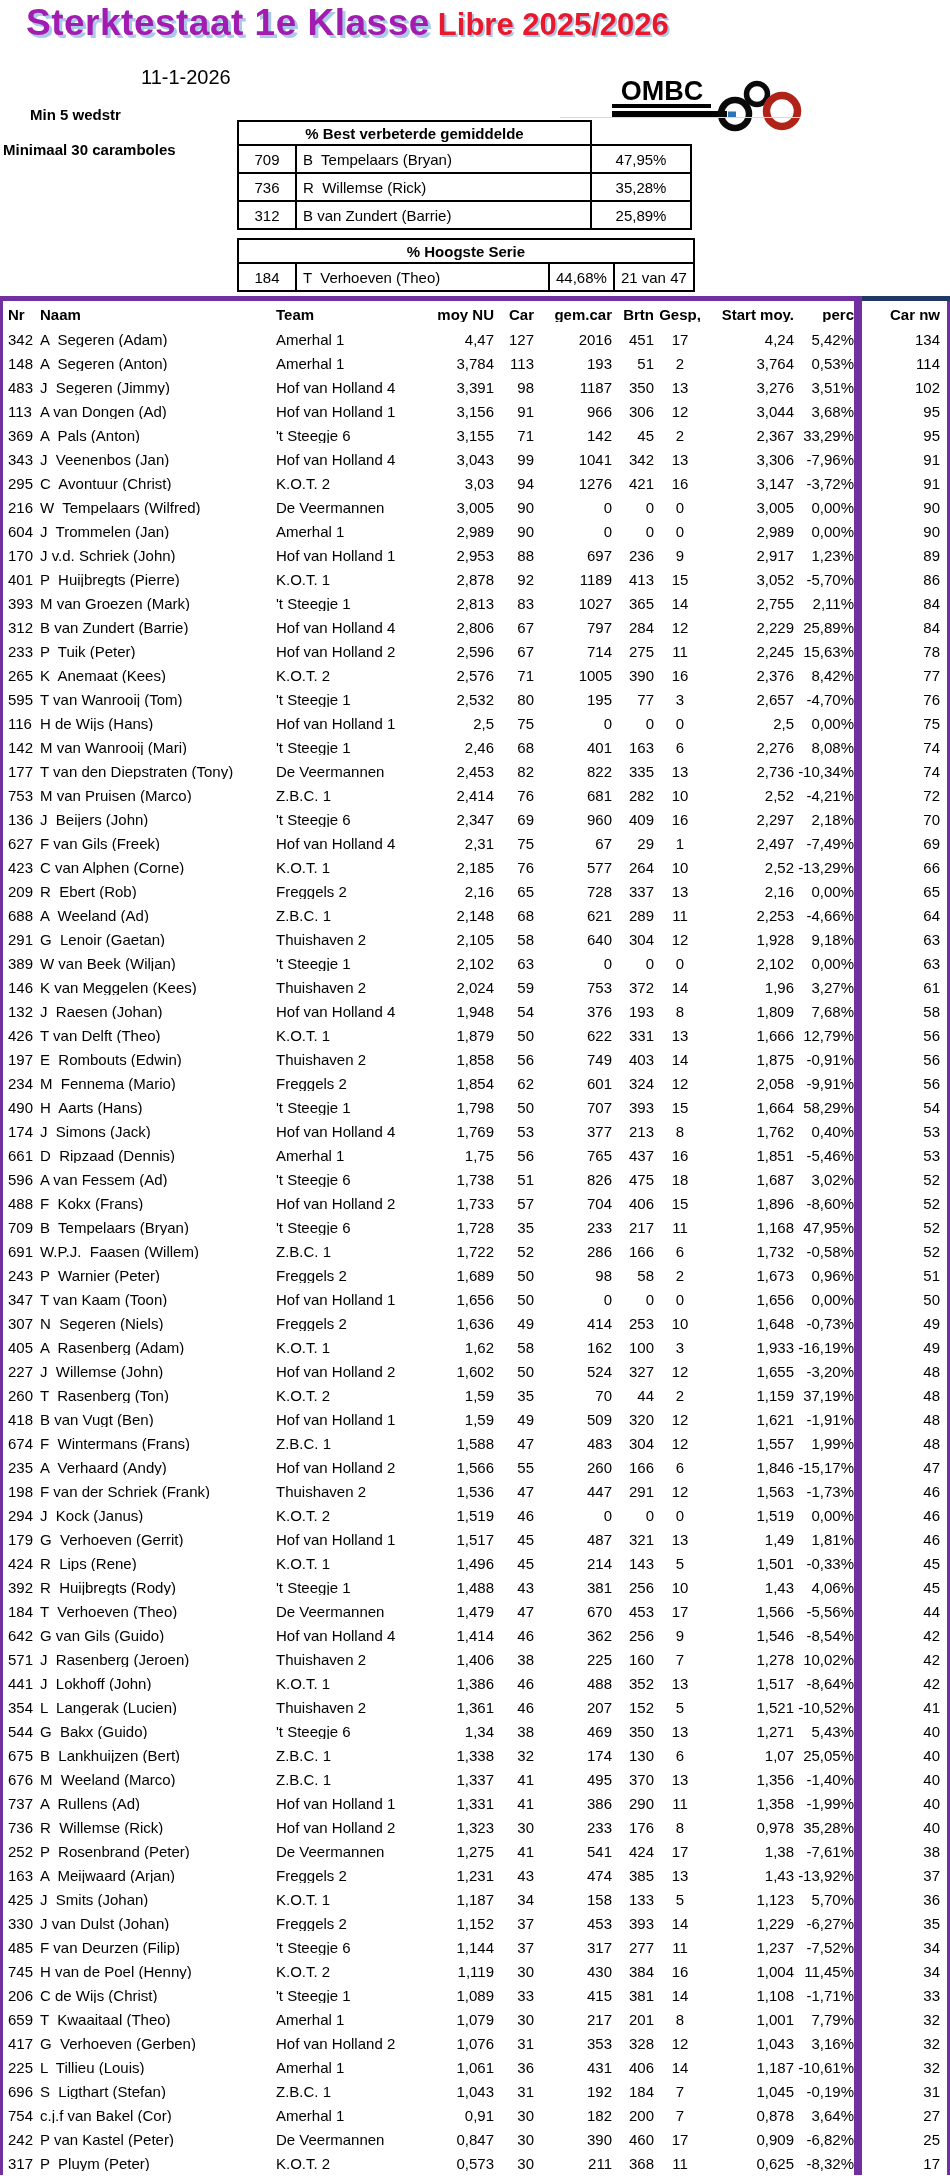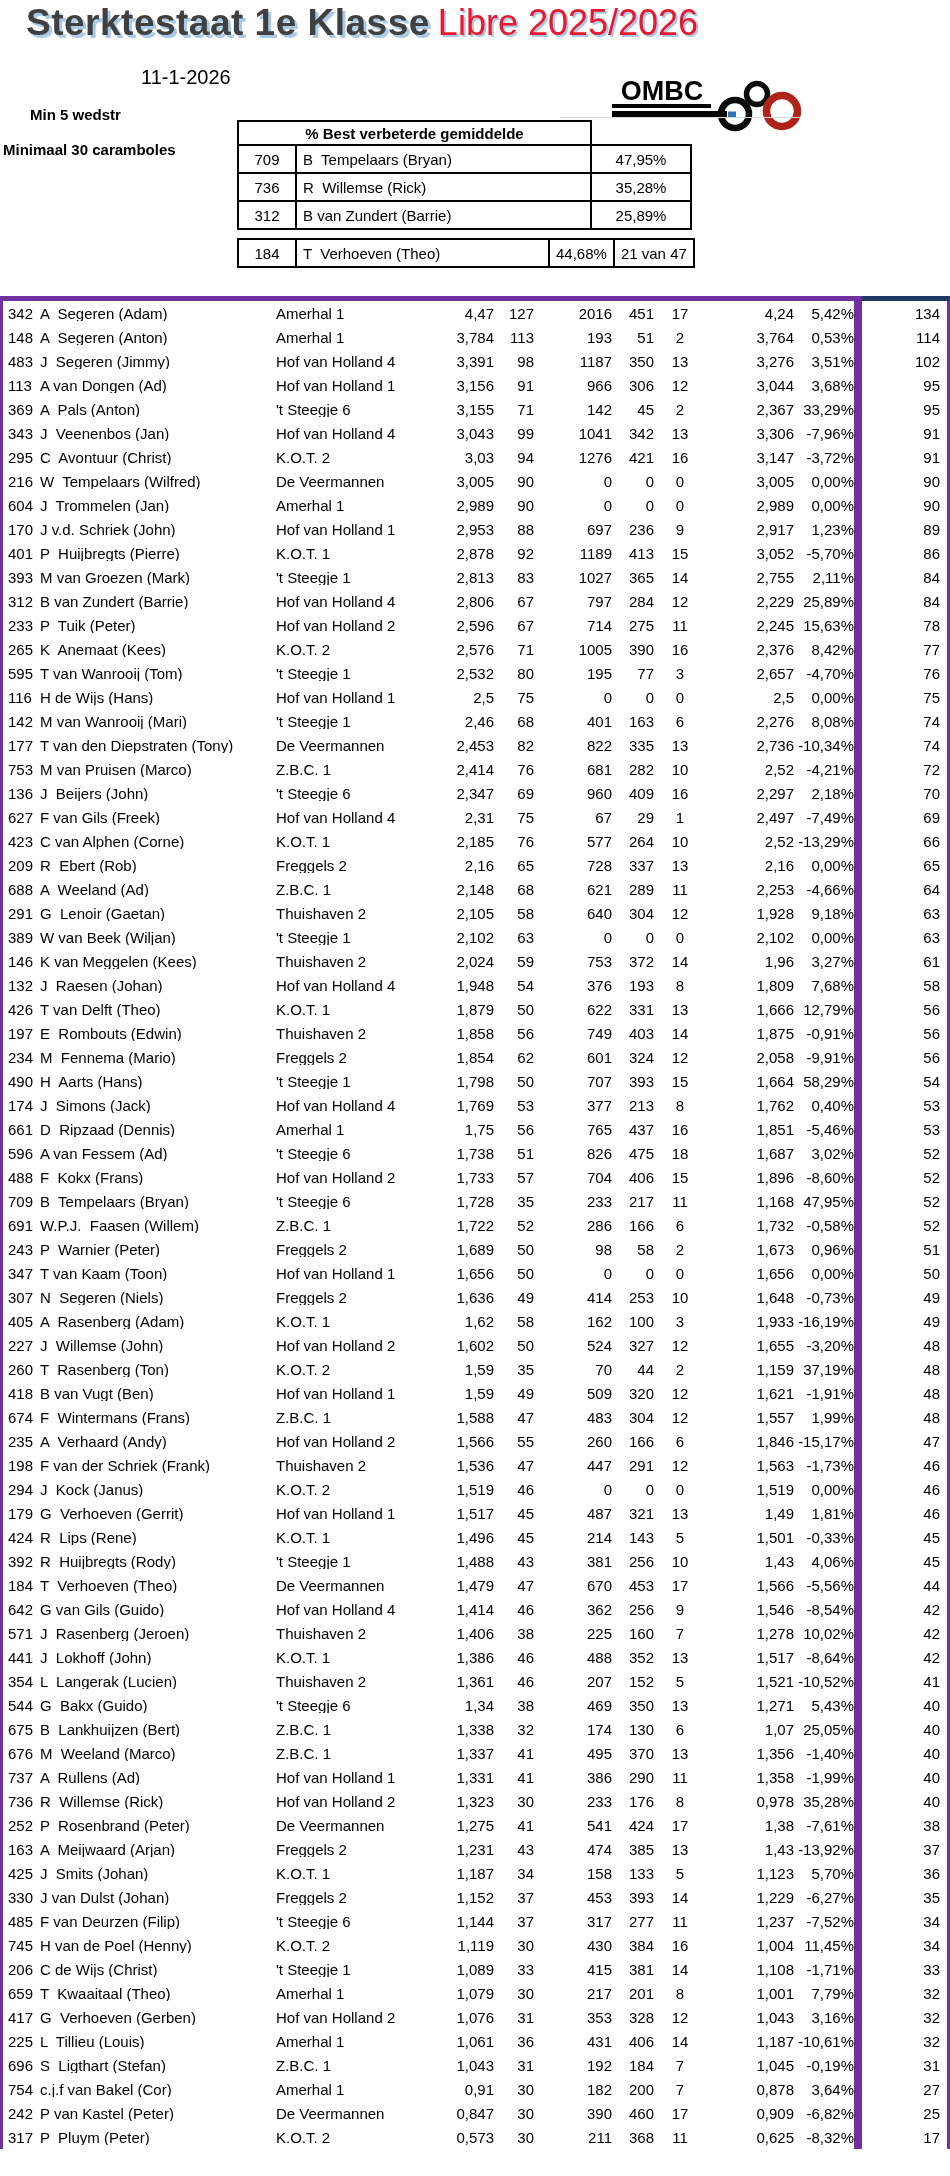--- a/index.html
+++ b/index.html
@@ -1,23 +1,23 @@
 <!DOCTYPE html>
 <html><head>
 <meta charset="utf-8">
 <style>
   html,body{margin:0;padding:0;background:#fff;}
   .page{position:relative;width:950px;height:2176px;background:#fff;overflow:hidden;
         font-family:"Liberation Sans",sans-serif;color:#000;}
 
   
   .title{position:absolute;left:26px;top:2px;white-space:nowrap;}
-  .title .main{font-size:37px;font-weight:bold;color:#404040;letter-spacing:.5px;
+  .title .main{font-size:37px;font-weight:bold;color:#a21caf;letter-spacing:.5px;
                text-shadow:3px 3px 0 #a9c9e8;}
-  .title .sub{font-size:36px;font-weight:normal;color:#e8192c;margin-left:8px;
+  .title .sub{font-size:31px;font-weight:bold;color:#e8192c;margin-left:8px;
               text-shadow:2px 2px 0 #a9c9e8;}
   .date{position:absolute;left:141px;top:66px;font-size:20px;}
   .note1{position:absolute;left:30px;top:106px;font-size:15px;font-weight:bold;}
   .note2{position:absolute;left:3px;top:141px;font-size:15px;font-weight:bold;text-align:right;}
   .logo{position:absolute;left:612px;top:44px;width:200px;height:78px;margin-top:31px;}
   .logo-underbar{position:absolute;left:560px;top:117px;width:240px;height:1px;background:#d9d9d9;}
 
   
   table.box{border-collapse:collapse;position:absolute;table-layout:fixed;}
   table.box td,table.box th{border:2px solid #000;font-size:15px;padding:0 6px;
@@ -103,37 +103,54 @@
     </table>
 
   <table class="box box2">
     <colgroup>
         <col style="width:58px">
         <col style="width:253px">
         <col style="width:62px">
         <col style="width:80px">
       </colgroup>
     <tbody>
+        <tr>
+      <th colspan="4">% Hoogste Serie</th>
+    </tr>
     <tr>
       <td class="num">184</td>
       <td class="nm">T  Verhoeven (Theo)</td>
       <td class="pc">44,68%</td>
       <td class="pc">21 van 47</td>
     </tr>
   </tbody>
     </table>
 
   <div class="maintable">
     <div class="topline">
       <span class="tl-purple"></span>
         <span class="tl-navy"></span>
     </div>
     <div class="edge-l"></div>
     <div class="edge-r"></div>
 
+    <div class="r hdr">
+      <div class="c c-nr">Nr</div>
+      <div class="c c-naam">Naam</div>
+      <div class="c c-team">Team</div>
+      <div class="c c-moy-nu">moy NU</div>
+      <div class="c c-car">Car</div>
+      <div class="c c-gem-car">gem.car</div>
+      <div class="c c-brtn">Brtn</div>
+      <div class="c c-gesp">Gesp,</div>
+      <div class="c c-start-moy">Start moy.</div>
+      <div class="c c-perc">perc</div>
+      <div class="c c-div"></div>
+      <div class="c c-car-nw">Car nw</div>
+    </div>
 
     <div id="main-rows">
         <div class="r">
           <div class="c c-nr">342</div>
           <div class="c c-naam">A  Segeren (Adam)</div>
           <div class="c c-team">Amerhal 1</div>
           <div class="c c-moy-nu">4,47</div>
           <div class="c c-car">127</div>
           <div class="c c-gem-car">2016</div>
           <div class="c c-brtn">451</div>

